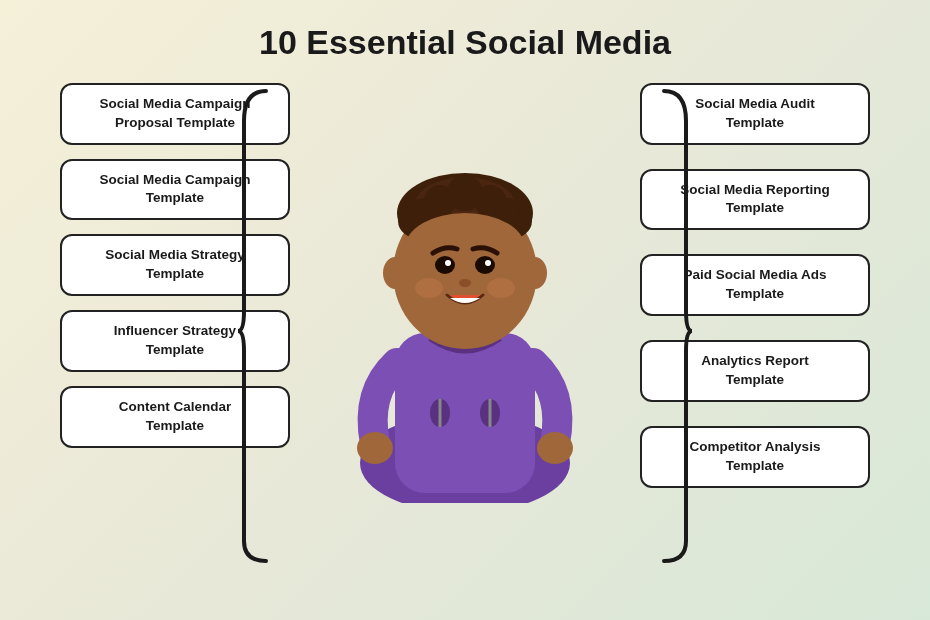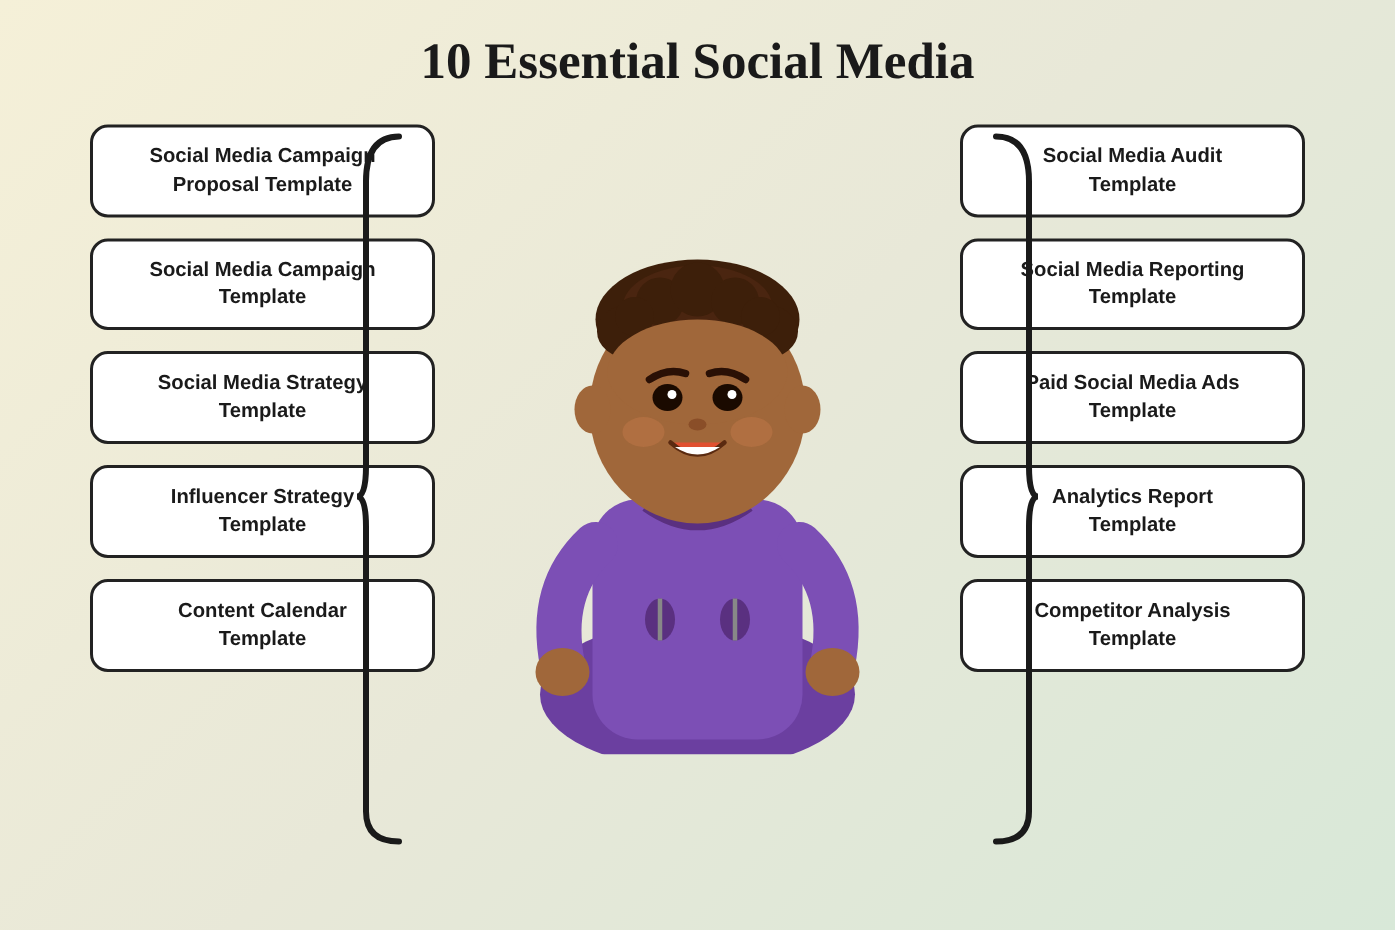--- a/index.html
+++ b/index.html
@@ -24,21 +24,20 @@
     }
 
     .title {
       text-align: center;
       margin-top: 22px;
       font-size: 34px;
       font-weight: 900;
       color: #1a1a1a;
       line-height: 1.2;
       z-index: 2;
-      font-family: Liberation Serif, serif;
     }
 
     .content-area {
       display: flex;
       width: 100%;
       flex: 1;
       position: relative;
       align-items: flex-start;
       justify-content: space-between;
       padding: 10px 0 0 0;
@@ -54,21 +53,21 @@
       padding-left: 18px;
       position: relative;
       width: 290px;
     }
 
     
     .right-column {
       display: flex;
       flex-direction: column;
       align-items: flex-start;
-      gap: 14px;
+      gap: 24px;
       padding-top: 10px;
       padding-right: 18px;
       position: relative;
       width: 290px;
     }
 
     .template-card {
       background: #ffffff;
       border: 2.5px solid #222;
       border-radius: 12px;

